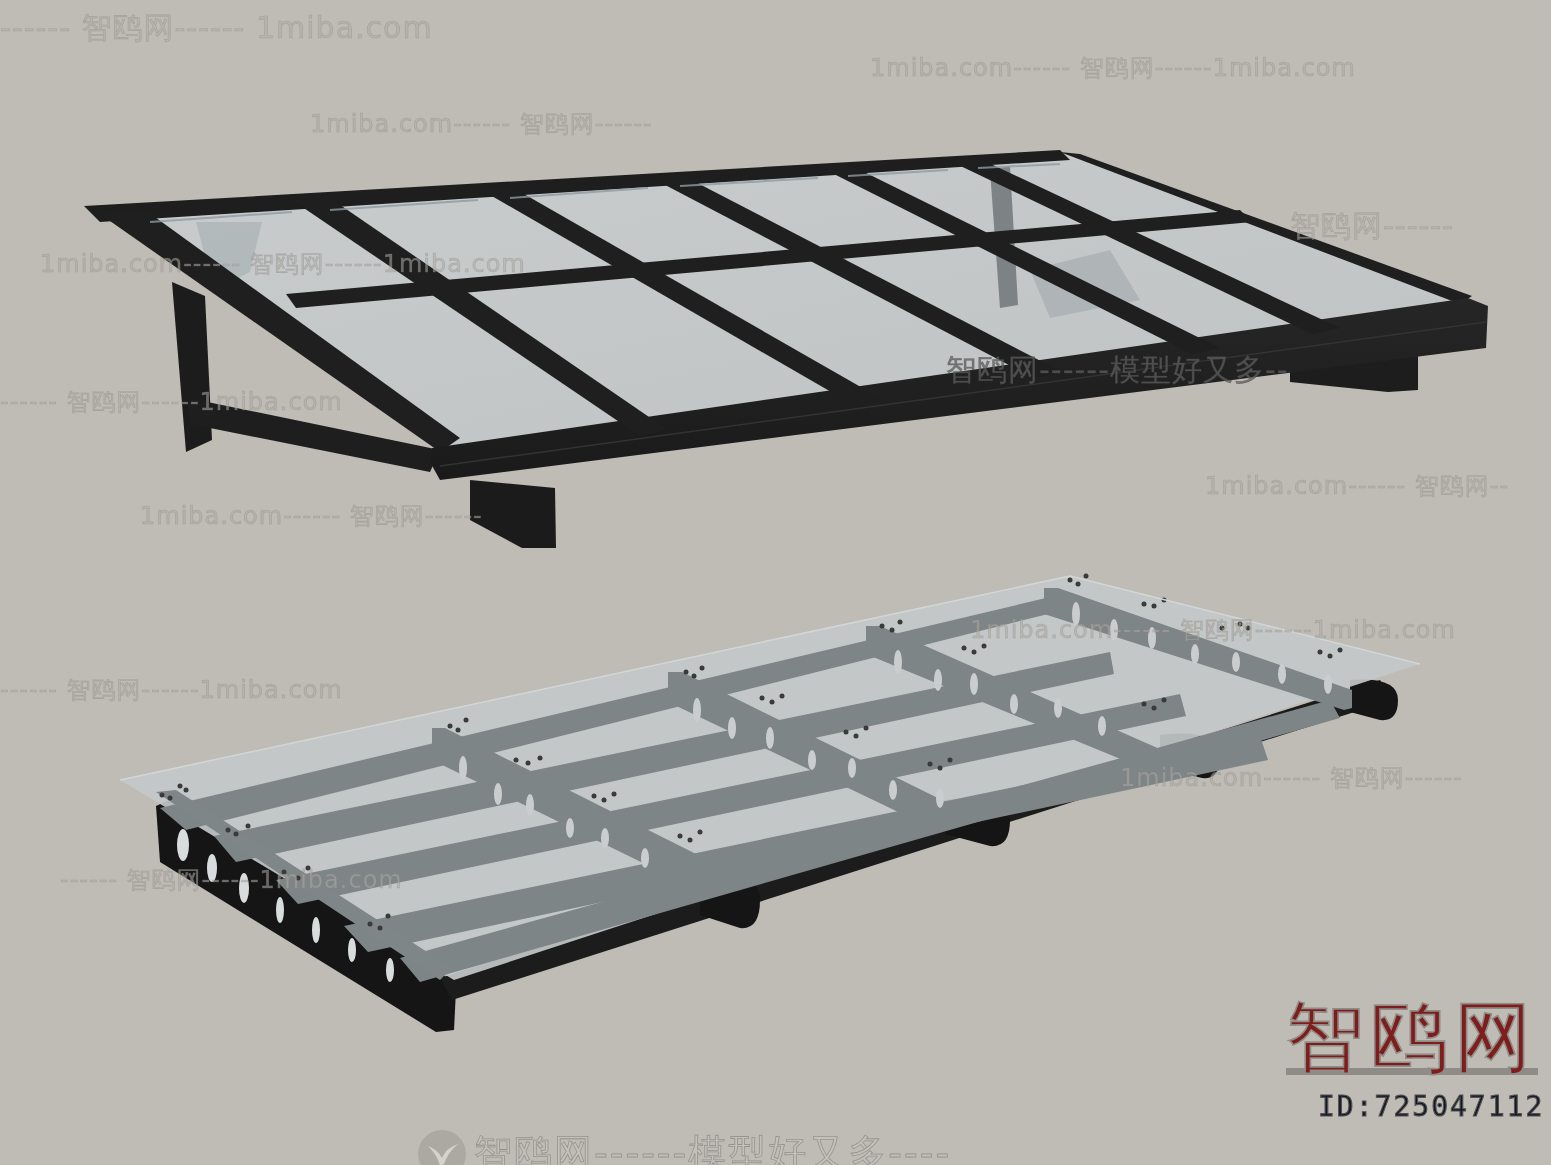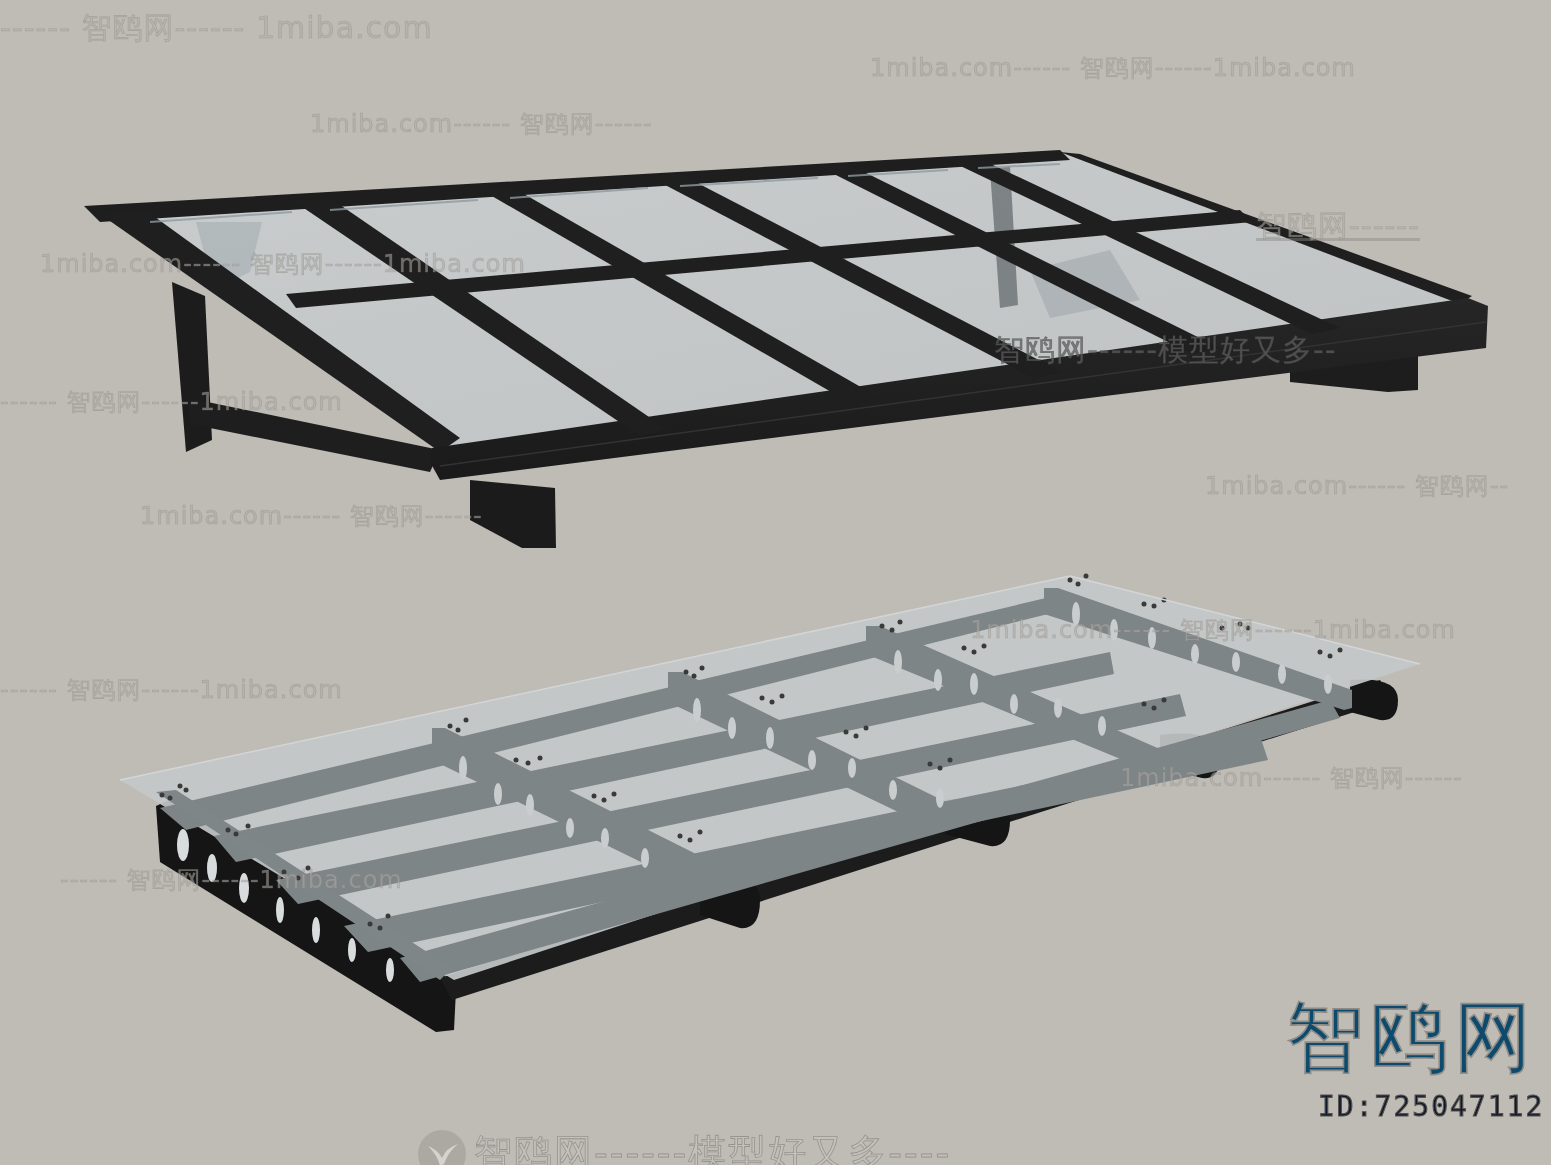--- a/index.html
+++ b/index.html
@@ -14,22 +14,23 @@
     position: absolute; white-space: nowrap; pointer-events: none;
     color: rgba(160,156,150,0.55);
     font-family: "DejaVu Sans", sans-serif;
     letter-spacing: 1px;
   }
   .wm.cn { font-size: 30px; color: rgba(175,171,166,0.55); text-align: center; -webkit-text-stroke: 0.6px rgba(140,136,130,0.45); }
   .wm.on-dark { color: rgba(95,95,95,0.75); -webkit-text-stroke: 0.5px rgba(70,70,70,0.6); }
   .brand-big {
     position: absolute; left: 1286px; top: 998px;
     font-size: 78px; line-height: 1; letter-spacing: 6px;
-    color: #0c4a6e; -webkit-text-stroke: 1.6px #8f8b86;
+    color: #7f1d1d; -webkit-text-stroke: 1.6px #8f8b86;
     font-family: "DejaVu Sans", sans-serif;
+    text-decoration: underline;
   }
   .brand-id {
     position: absolute; left: 1318px; top: 1093px;
     font-size: 28px; line-height: 1; letter-spacing: 2px;
     color: #0f172a; -webkit-text-stroke: 1.1px #55524e;
     font-family: "DejaVu Sans Mono", monospace;
   }
   .slogan {
     position: absolute; left: 418px; top: 1128px;
     display: flex; align-items: center; gap: 8px;
@@ -270,29 +271,29 @@
     <line x1="120" y1="780" x2="1070" y2="576" stroke="#d3d6d7" stroke-width="1.5"></line>
     <line x1="1070" y1="576" x2="1420" y2="664" stroke="#d3d6d7" stroke-width="1.5"></line>
   </g>
 </svg>
 
 <div>
   <div class="wm cn" style="left:0px;top:8px;">------ 智鸥网------ 1miba.com</div>
   <div class="wm cn" style="left:870px;top:52px;font-size:24px;">1miba.com------ 智鸥网------1miba.com</div>
   <div class="wm cn" style="left:310px;top:108px;font-size:24px;">1miba.com------ 智鸥网------</div>
   <div class="wm cn" style="left:40px;top:248px;font-size:24px;">1miba.com------ 智鸥网------1miba.com</div>
-  <div class="wm cn" style="left:1256px;top:206px;text-decoration:underline;">智鸥网------</div>
+  <div class="wm cn" style="left:1290px;top:206px;">智鸥网------</div>
   <div class="wm cn" style="left:0px;top:386px;font-size:24px;">------ 智鸥网------1miba.com</div>
   <div class="wm cn" style="left:1205px;top:470px;font-size:24px;">1miba.com------ 智鸥网--</div>
   <div class="wm cn" style="left:140px;top:500px;font-size:24px;">1miba.com------ 智鸥网------</div>
   <div class="wm cn" style="left:970px;top:614px;font-size:24px;">1miba.com------ 智鸥网------1miba.com</div>
   <div class="wm cn" style="left:0px;top:674px;font-size:24px;">------ 智鸥网------1miba.com</div>
   <div class="wm cn" style="left:1120px;top:762px;font-size:24px;">1miba.com------ 智鸥网------</div>
   <div class="wm cn" style="left:60px;top:864px;font-size:24px;">------ 智鸥网------1miba.com</div>
-  <div class="wm cn on-dark" style="left:946px;top:330px;font-size:30px;margin-left:48px;">智鸥网------模型好又多--</div>
+  <div class="wm cn on-dark" style="left:946px;top:350px;font-size:30px;">智鸥网------模型好又多--</div>
 </div>
 
 <div class="slogan">
   <div class="logo">
     <svg width="36" height="36" viewBox="0 0 36 36">
       <path d="M4,10 Q14,14 18,22 Q22,12 34,8 Q24,16 20,28 L16,30 Q14,20 4,10 Z" fill="#d6d3cf"></path>
     </svg>
   </div>
   <div class="text">智鸥网------模型好又多----</div>
 </div>

